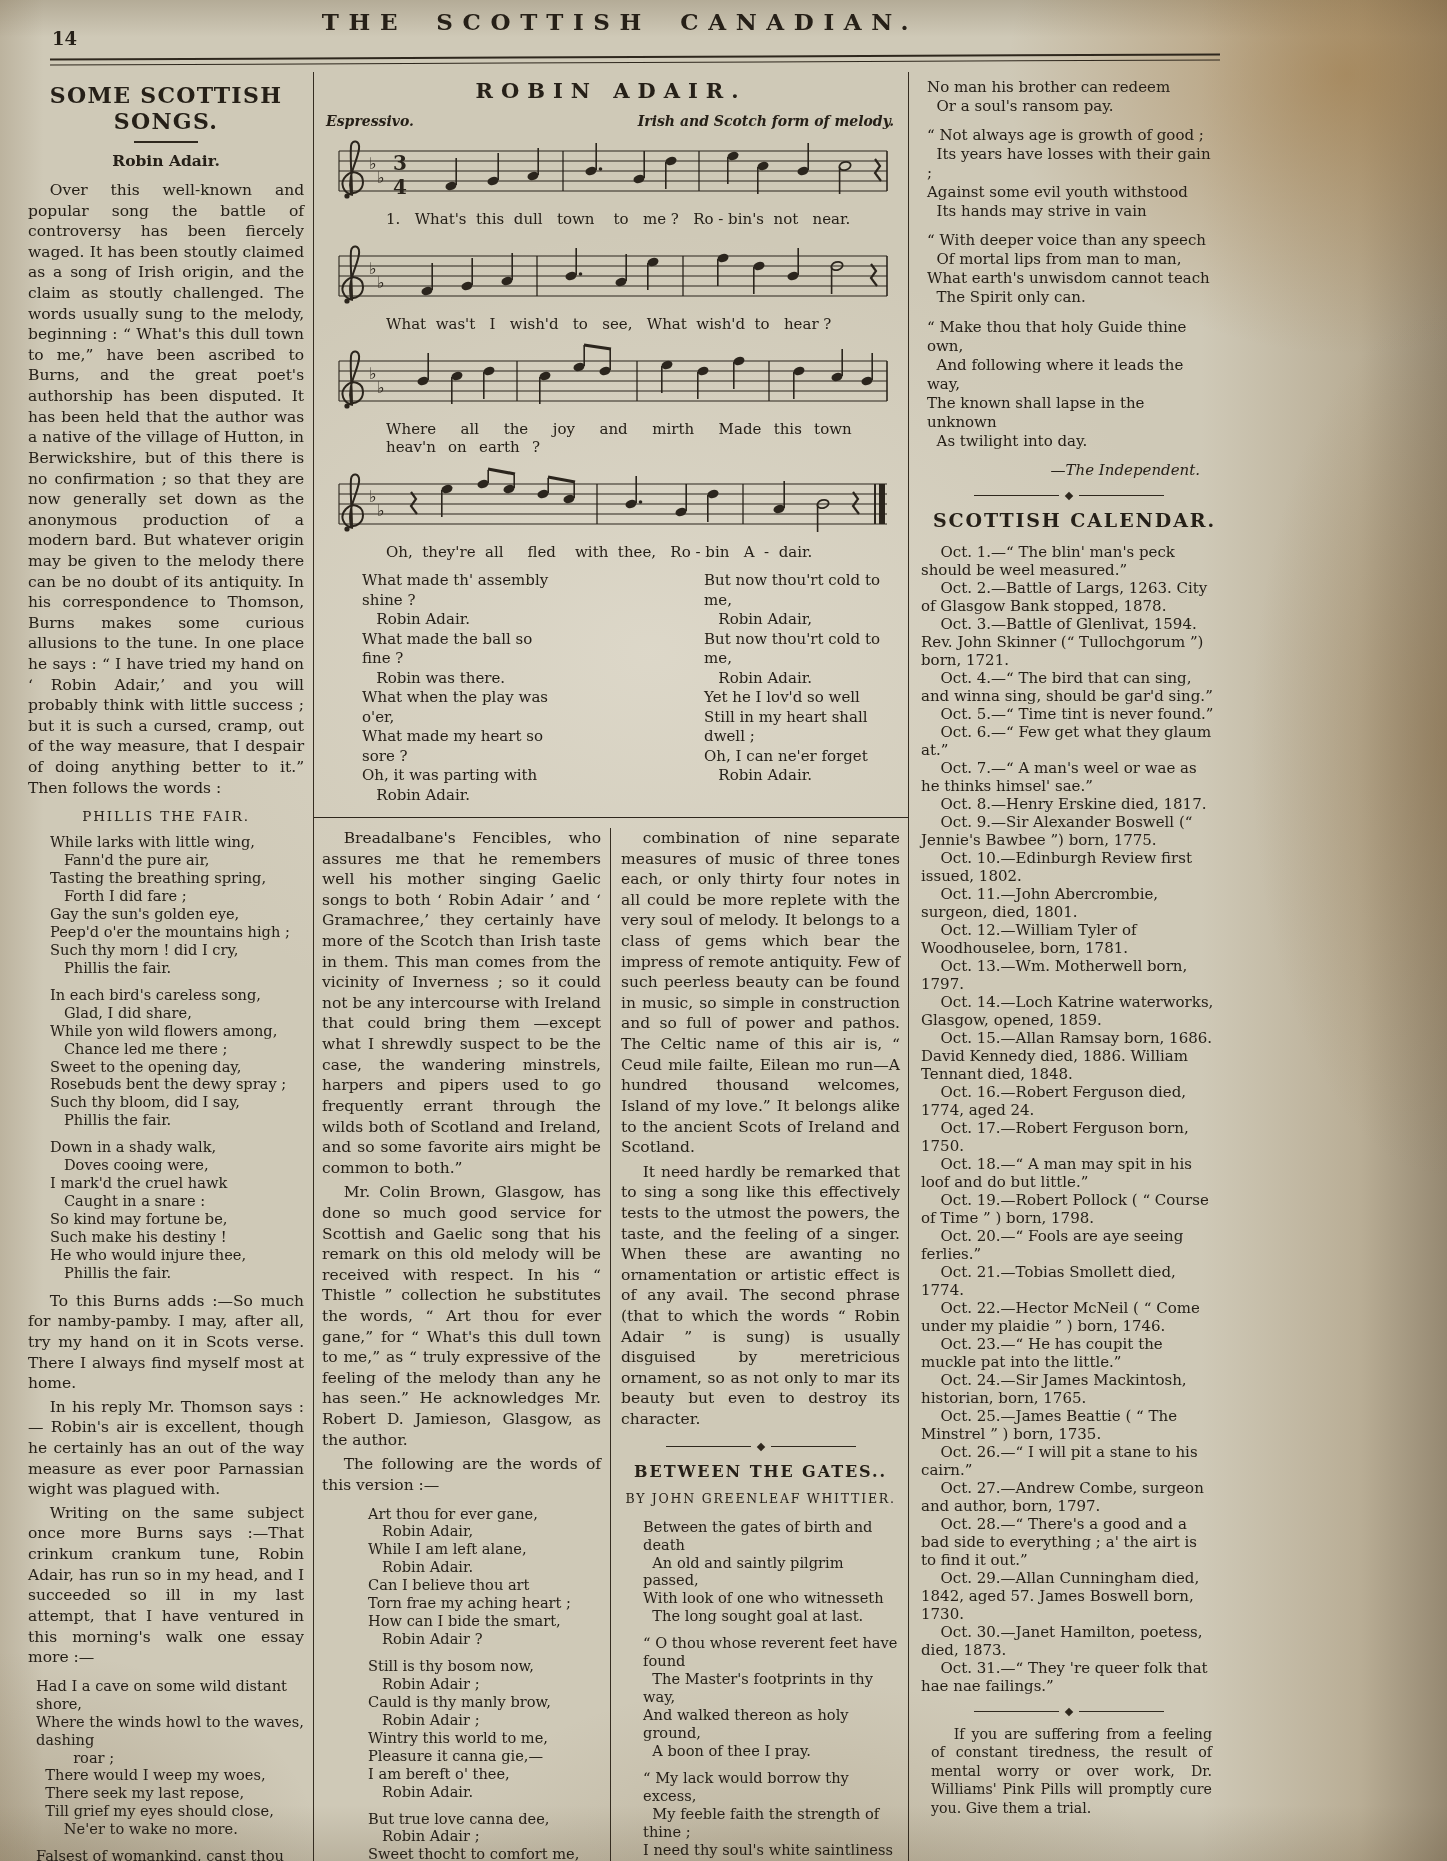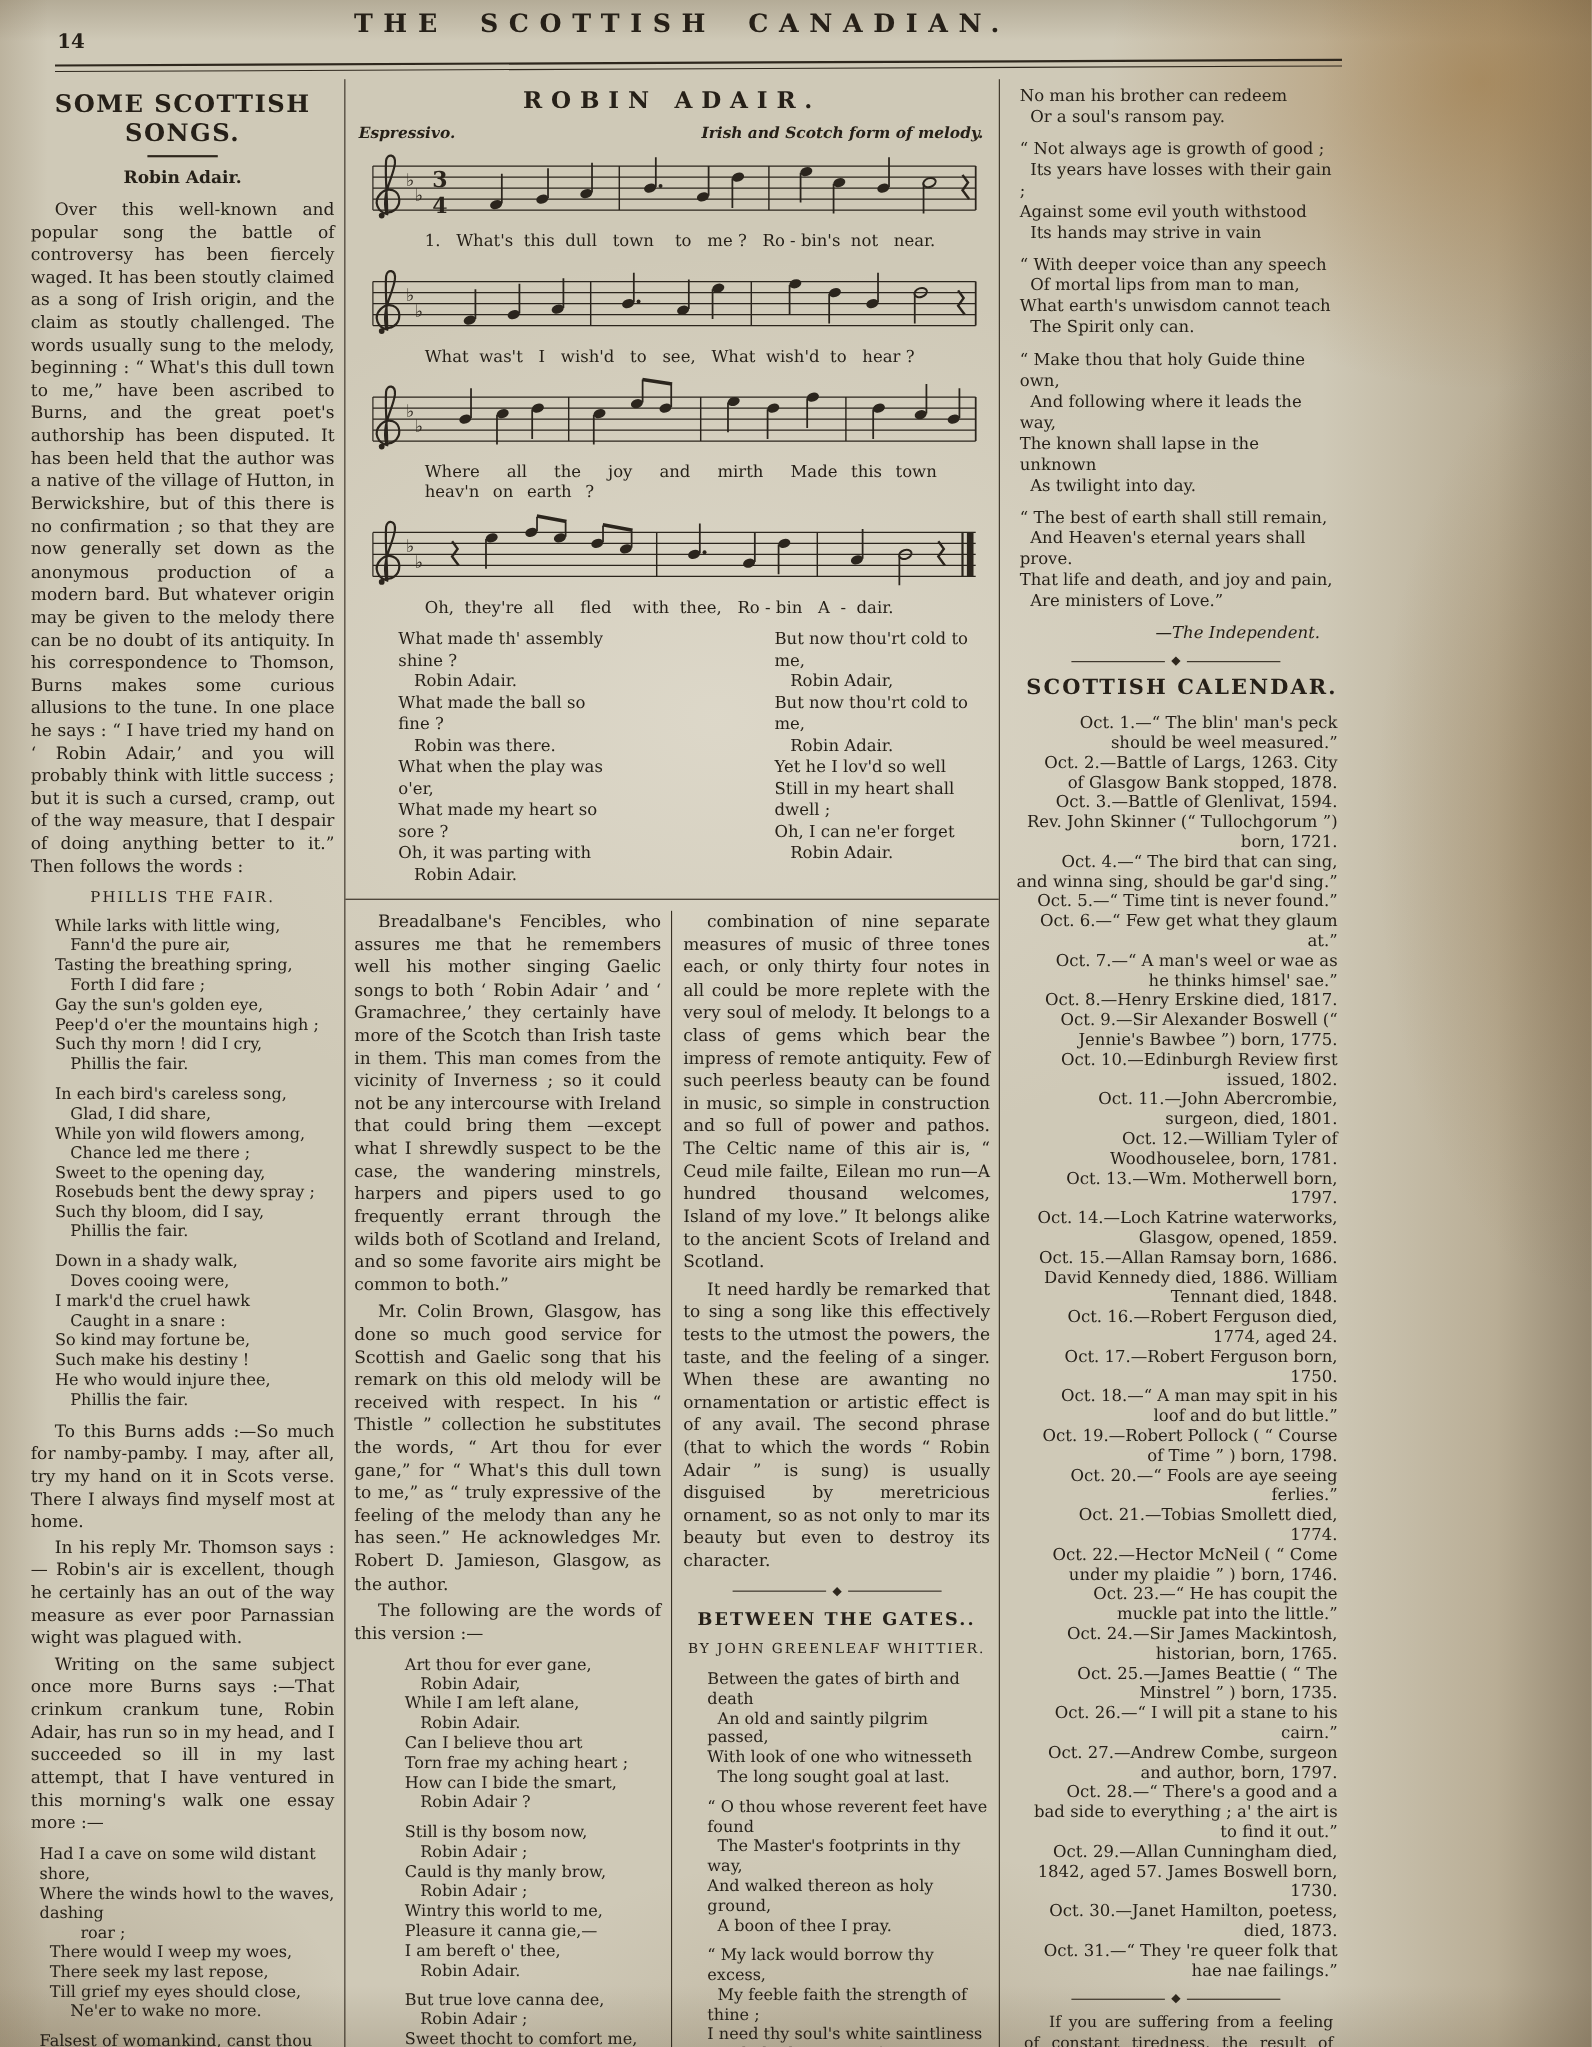--- a/index.html
+++ b/index.html
@@ -54,21 +54,21 @@
   .gates-title{text-align:center;font-weight:bold;font-size:16px;letter-spacing:.12em;margin:12px 0 10px;}
   .gates-byline{text-align:center;font-size:12.5px;letter-spacing:.14em;margin:0 0 12px;}
 
   .orn{display:flex;align-items:center;justify-content:center;width:190px;margin:14px auto 10px;}
   .orn-line{flex:1;border-top:1.2px solid #2e271d;}
   .orn-diamond{width:6px;height:6px;background:#2e271d;transform:rotate(45deg);margin:0 7px;}
 
   .r-poem{font-size:15px;line-height:1.27;white-space:pre-wrap;margin:4px 0 10px 6px;}
   .attribution{text-align:right;font-style:italic;font-size:15px;padding-right:16px;margin:4px 0 8px;}
   .h-cal{text-align:right;font-weight:bold;font-size:19px;letter-spacing:.1em;margin:8px 0 12px;}
-  .cal p{font-size:15px;line-height:1.2;text-indent:1.3em;margin:0;text-align:right;}
+  .cal p{font-size:15px;line-height:1.2;text-indent:1.3em;margin:0;text-align:left;}
   .pills{font-size:14.2px;line-height:1.3;text-indent:1.6em;text-align:justify;margin:6px 4px 8px 10px;}
 
   .flat{font-family:"DejaVu Sans",sans-serif;font-size:16px;fill:#2b251d;}
   .tsig{font-family:"DejaVu Serif",serif;font-weight:bold;font-size:20px;fill:#2b251d;}
   svg .ink{stroke:#2b251d;}
 </style>
 </head>
 <body>
 
 <div class="page">
@@ -386,21 +386,20 @@
       </div>
     </div>
 
     <div class="vdiv"></div>
 
     <div class="col-right">
       <div class="r-poem"><div>No man his brother can redeem</div><div>  Or a soul's ransom pay.</div></div>
       <div class="r-poem"><div>“ Not always age is growth of good ;</div><div>  Its years have losses with their gain ;</div><div>Against some evil youth withstood</div><div>  Its hands may strive in vain</div></div>
       <div class="r-poem"><div>“ With deeper voice than any speech</div><div>  Of mortal lips from man to man,</div><div>What earth's unwisdom cannot teach</div><div>  The Spirit only can.</div></div>
       <div class="r-poem"><div>“ Make thou that holy Guide thine own,</div><div>  And following where it leads the way,</div><div>The known shall lapse in the unknown</div><div>  As twilight into day.</div></div>
-      <div class="r-poem"><div>“ The best of earth shall still remain,</div><div>  And Heaven's eternal years shall prove.</div><div>That life and death, and joy and pain,</div><div>  Are ministers of Love.”</div></div>
       <div class="attribution">—The Independent.</div>
 
       <div class="orn">
           <span class="orn-line"></span>
           <span class="orn-diamond"></span>
           <span class="orn-line"></span>
         </div>
       <div class="h-cal">SCOTTISH CALENDAR.</div>
 
       <div class="cal">

